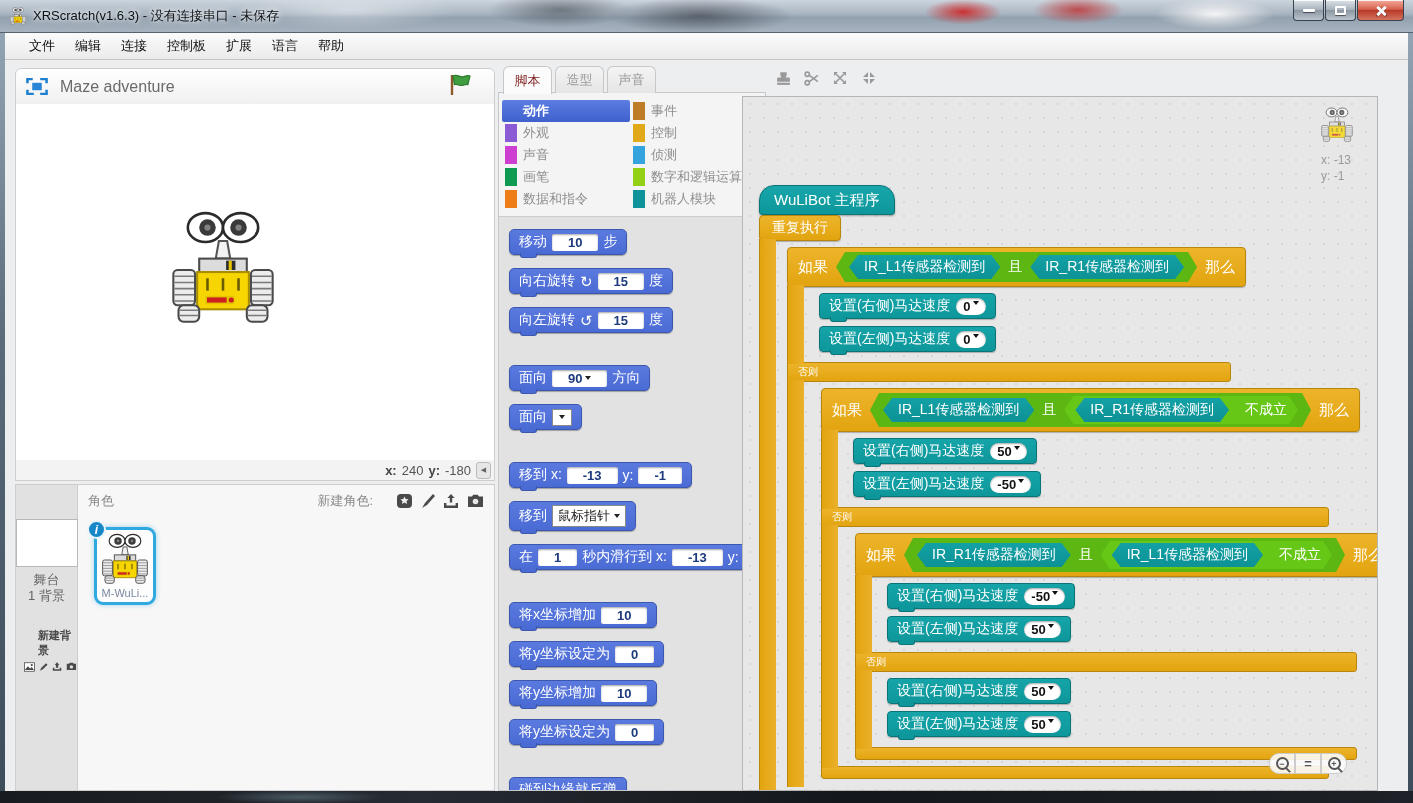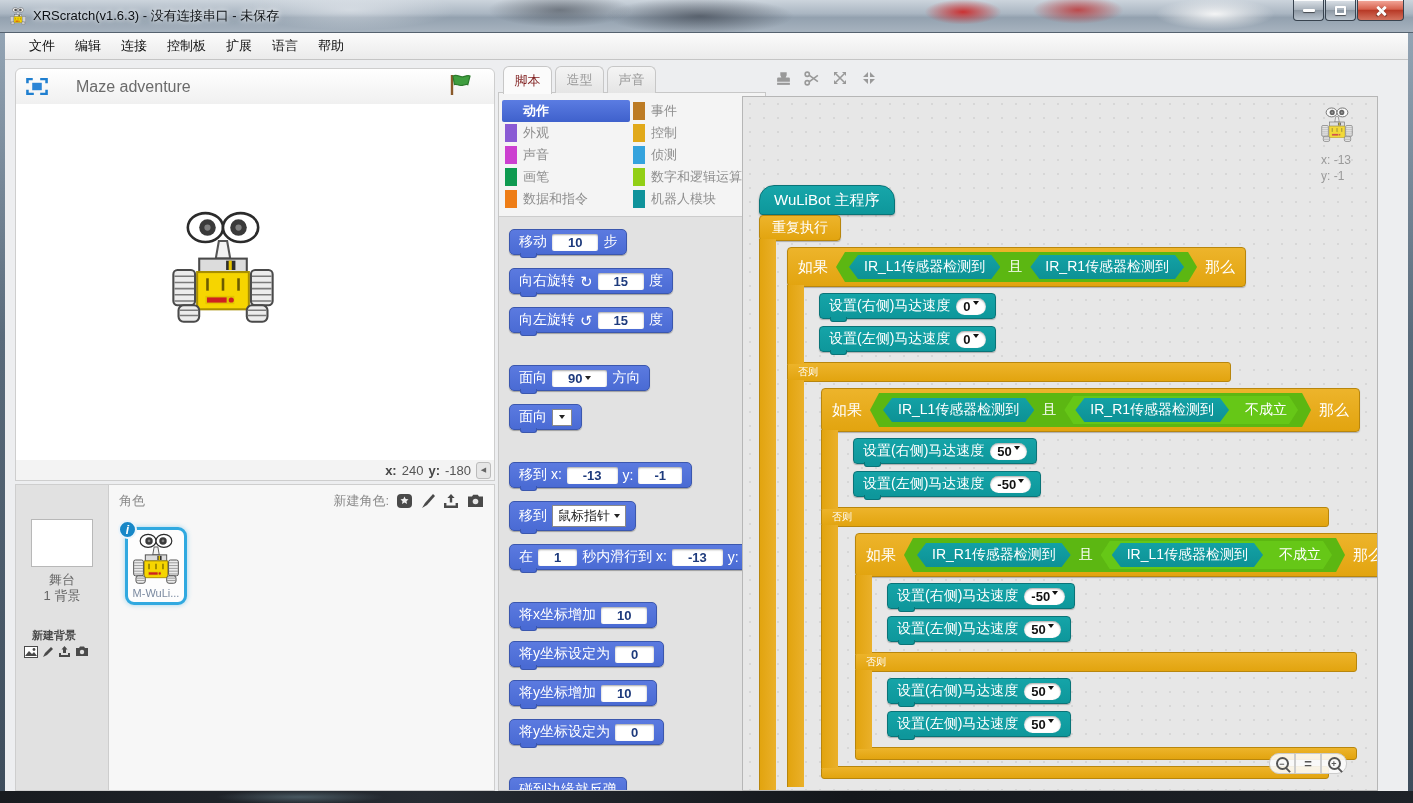--- a/index.html
+++ b/index.html
@@ -33,40 +33,40 @@
 .glass-l{left:0}.glass-r{right:0}
 .desk-bottom{position:absolute;left:0;bottom:0;width:1413px;height:12px;z-index:4;
  background:radial-gradient(120px 10px at 300px 6px,rgba(90,110,120,.7),transparent 70%),linear-gradient(90deg,#181b1f,#262b32 30%,#14171b 60%,#1e2228)}
 .menubar{position:absolute;left:5px;top:33px;width:1403px;height:27px;background:linear-gradient(#fbfbfb,#ebebeb);
  border-bottom:1px solid #c5c5c5;display:flex;align-items:flex-start;padding-left:14px;z-index:3}
 .menu-item{font-size:13px;color:#101010;padding:4px 10px;cursor:default}
 .main{position:absolute;left:5px;top:60px;width:1403px;height:731px;background:#edeef0;z-index:2}
 
 .stage-header{position:absolute;left:10px;top:8px;width:480px;height:37px;background:linear-gradient(#ffffff,#f0f0f0);
  border:1px solid #cecece;border-radius:6px 6px 0 0;display:flex;align-items:center;padding:0 10px}
-.proj-title{margin-left:28px;font-size:16px;color:#6b6b6b;flex:1}
+.proj-title{margin-left:12px;font-size:16px;color:#6b6b6b;flex:1}
 .flag-btn,.stop-btn{margin-left:10px;cursor:pointer}
 .stop-oct{width:21px;height:21px;background:#e23b2e;clip-path:polygon(30% 0,70% 0,100% 30%,100% 70%,70% 100%,30% 100%,0 70%,0 30%)}
 .stage-canvas{position:absolute;left:10px;top:44px;width:480px;height:357px;background:#fff;border:1px solid #cecece;border-top:none;overflow:hidden}
 .stage-robot{position:absolute;left:155px;top:106px}
 .coords-bar{position:absolute;left:10px;top:400px;width:480px;height:21px;background:#f3f3f3;border:1px solid #cecece;border-top:none;
  display:flex;align-items:center;justify-content:flex-end;gap:5px;padding-right:3px;font-size:13px;color:#555}
 .coords-bar b{font-weight:bold;color:#444}
 .collapse-btn{width:15px;height:17px;background:#e6e6e6;border:1px solid #bbb;border-radius:3px;font-size:7px;color:#666;
  display:flex;align-items:center;justify-content:center;cursor:pointer}
 
 .sprite-panel{position:absolute;left:10px;top:424px;width:480px;height:307px;background:#f7f7f7;border:1px solid #cecece;display:flex}
-.stage-col{width:93px;background:#e1e1e1;border-right:1px solid #cdcdcd;text-align:center;padding-top:34px}
+.stage-col{width:62px;background:#e1e1e1;border-right:1px solid #cdcdcd;text-align:center;padding-top:34px}
 .stage-thumb{width:62px;height:48px;background:#fff;border:1px solid #b8b8b8;margin:0 auto}
 .stage-label,.backdrop-count{font-size:13px;color:#666;line-height:16px}
 .stage-label{margin-top:5px}
-.new-backdrop{font-size:11px;color:#4a4a4a;font-weight:bold;margin-top:24px;text-align:left;padding-left:16px}
+.new-backdrop{font-size:11px;color:#4a4a4a;font-weight:bold;margin-top:24px;text-align:left;padding-left:22px}
 .nb-icons{display:flex;gap:4px;margin-top:3px;padding-left:8px}
 .sprite-col{flex:1;position:relative}
-.sprite-col-header{height:32px;display:flex;align-items:center;padding:0 10px;font-size:13px;color:#8a8a8a;gap:7px}
+.sprite-col-header{height:32px;display:flex;align-items:center;padding:0 10px;font-size:13px;color:#8a8a8a;gap:23px}
 .sprite-col-header .sp{flex:1}
 .ns-icons{display:flex;gap:8px;align-items:center}
 .sprite-list{padding:10px 16px}
 .sprite-thumb{width:62px;height:78px;border:3px solid #30a9e0;border-radius:9px;background:#fdfdfd;position:relative;
  display:flex;flex-direction:column;align-items:center;justify-content:flex-start;box-shadow:0 0 5px rgba(48,169,224,.45);cursor:pointer}
 .info-badge{position:absolute;left:-10px;top:-10px;width:19px;height:19px;border-radius:50%;background:#1787c7;color:#fff;
  font-size:12px;font-weight:bold;font-style:italic;display:flex;align-items:center;justify-content:center;border:2px solid #eaf4fb}
 .sprite-name{font-size:11px;color:#7b8aa0;margin-top:auto;padding-bottom:3px}
 
 .tabs{position:absolute;left:498px;top:6px;display:flex;gap:3px;z-index:2}

